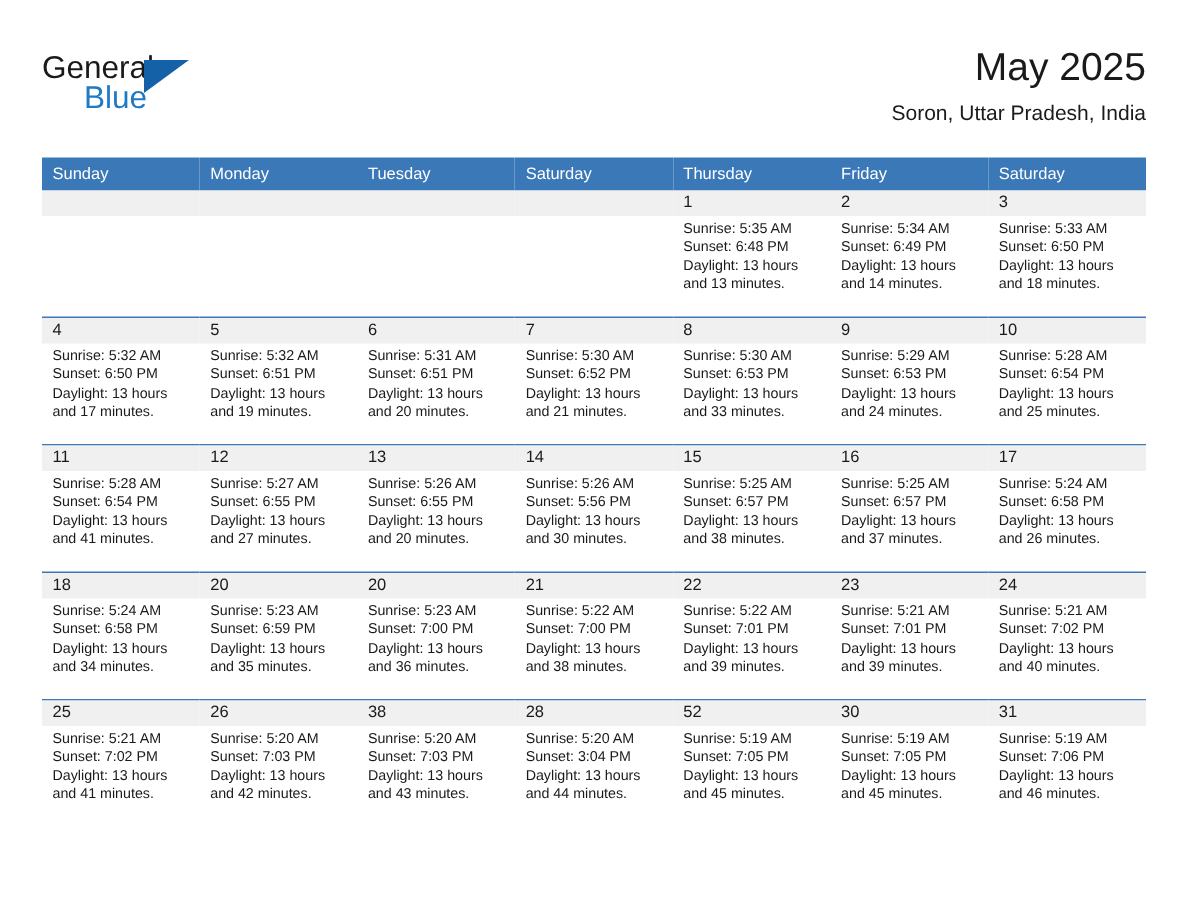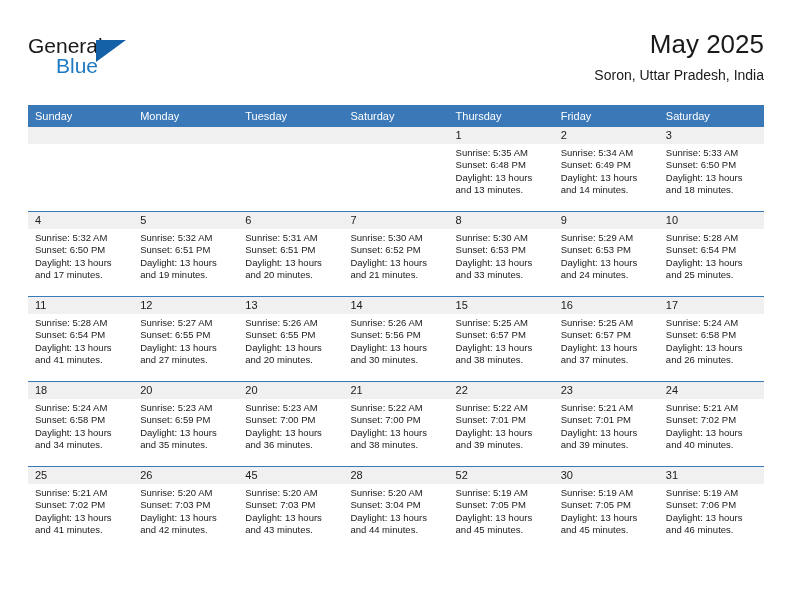--- a/index.html
+++ b/index.html
@@ -488,21 +488,21 @@
               <div class="details">
                 <div>Sunrise: 5:20 AM</div>
                 <div>Sunset: 7:03 PM</div>
                 <div>Daylight: 13 hours</div>
                 <div>and 42 minutes.</div>
               </div>
             </div>
           </td>
           <td>
             <div class="daycell filled">
-              <div class="datestrip">45</div>
+              <div class="datestrip">38</div>
               <div class="details">
                 <div>Sunrise: 5:20 AM</div>
                 <div>Sunset: 7:03 PM</div>
                 <div>Daylight: 13 hours</div>
                 <div>and 43 minutes.</div>
               </div>
             </div>
           </td>
           <td>
             <div class="daycell filled">

